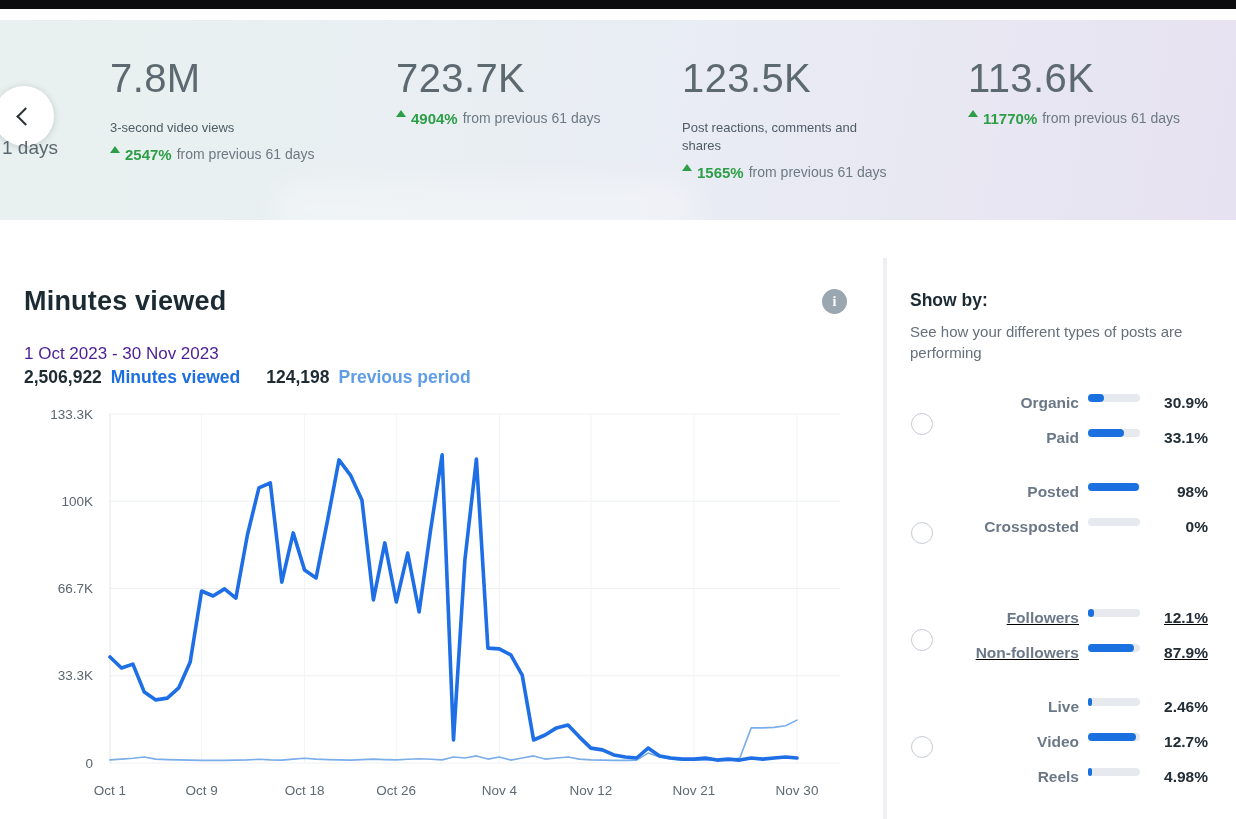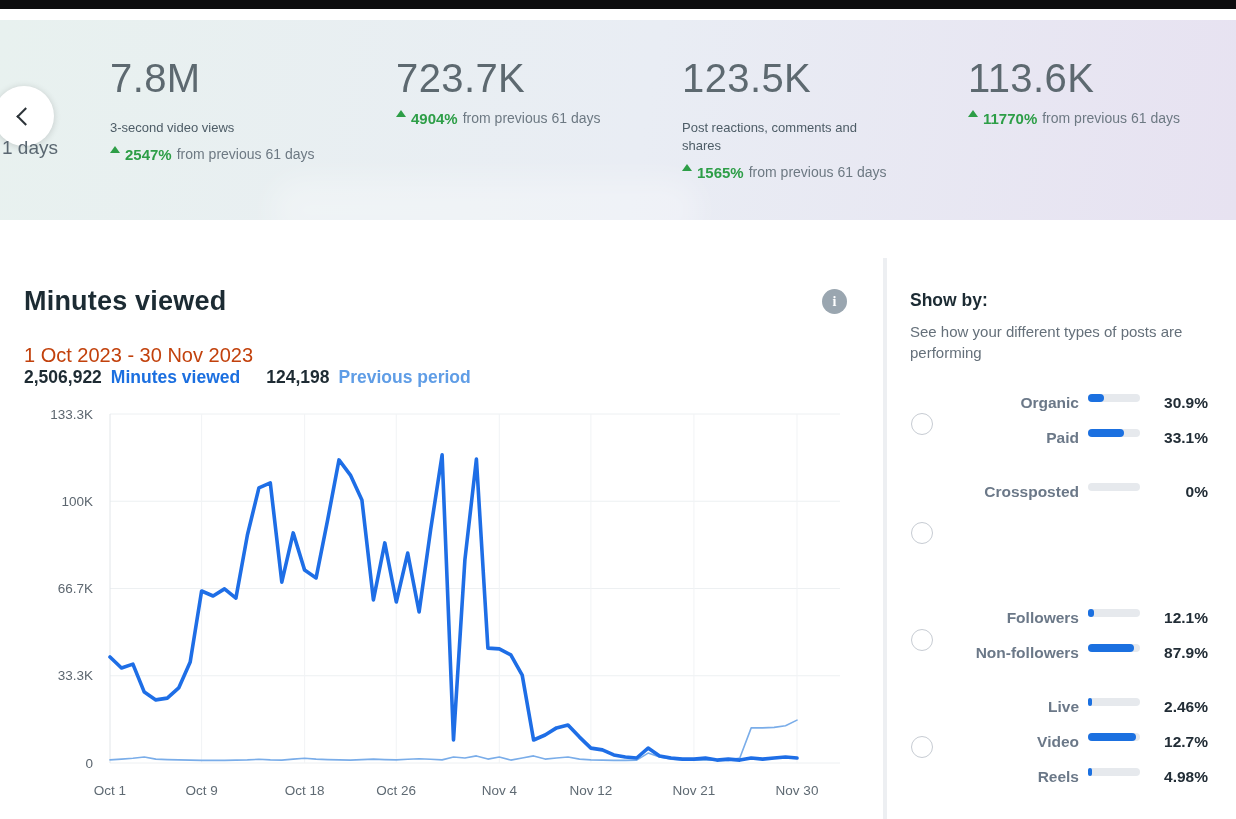--- a/index.html
+++ b/index.html
@@ -22,21 +22,21 @@
   .kpi-delta{margin-top:9px;font-size:14px;color:#6d7983;display:flex;align-items:flex-start;gap:5px;white-space:nowrap;}
   .tri{width:0;height:0;border-left:5px solid transparent;border-right:5px solid transparent;
        border-bottom:7px solid #2d9e47;flex:none;}
   .delta-pct{color:#2d9e47;font-weight:bold;font-size:15px;}
   .content{position:absolute;top:256px;left:0;right:0;bottom:0;background:#fff;border-radius:18px 18px 0 0;}
   .divider{position:absolute;left:883px;top:2px;bottom:0;width:4px;background:#edeff2;}
   .card-title{position:absolute;left:24px;top:30px;font-size:27px;font-weight:bold;color:#1c2b33;letter-spacing:.2px;}
   .info-btn{position:absolute;left:822px;top:33px;width:25px;height:25px;border-radius:50%;
         background:#9aa6b0;border:none;color:#fff;font-weight:bold;font-size:14px;line-height:25px;
         text-align:center;cursor:pointer;padding:0;font-family:"Liberation Serif",serif;}
-  .date-range{position:absolute;left:24px;top:88px;font-size:20px;color:#c2410c;}
+  .date-range{position:absolute;left:24px;top:88px;font-size:17px;color:#4c1d95;}
   .legend{position:absolute;left:24px;top:111px;display:flex;align-items:baseline;font-size:17.5px;font-weight:bold;justify-content:center;}
   .legend .val{color:#1e2b33;}
   .legend .lab{margin-left:9px;}
   .legend .c1{color:#1b6fe0;}
   .legend .c2{color:#5f9de6;}
   .legend .sp{width:26px;flex:none;}
   #chart{position:absolute;left:0;top:146px;}
   .showby-h{position:absolute;left:910px;top:34px;font-size:17.5px;font-weight:bold;color:#1c2b33;}
   .showby-d{position:absolute;left:910px;top:66px;width:282px;font-size:15px;color:#65707a;line-height:1.38;}
   .radio{position:absolute;left:911px;width:22px;height:22px;border-radius:50%;
@@ -158,29 +158,36 @@
         <span class="m-label">Paid</span>
         <span class="bar">
           <span class="fill" style="width: 69.1%; min-width: 4px;"></span>
         </span>
         <span class="m-pct">33.1%</span>
       </div>
     </div>
     <button class="radio" style="top: 266px;"></button>
     <div class="group" style="top: 227px;">
       <div class="srow">
+        <span class="m-label">Posted</span>
+        <span class="bar">
+          <span class="fill" style="width: 98%; min-width: 4px;"></span>
+        </span>
+        <span class="m-pct">98%</span>
+      </div>
+      <div class="srow">
         <span class="m-label">Crossposted</span>
         <span class="bar">
           <span class="fill" style="width: 0%;"></span>
         </span>
         <span class="m-pct">0%</span>
       </div>
     </div>
     <button class="radio" style="top: 373px;"></button>
-    <div class="group" style="top: 353px;">
+    <div class="group" style="top: 353px; text-decoration: underline;">
       <div class="srow">
         <span class="m-label">Followers</span>
         <span class="bar">
           <span class="fill" style="width: 12.1%; min-width: 4px;"></span>
         </span>
         <span class="m-pct">12.1%</span>
       </div>
       <div class="srow">
         <span class="m-label">Non-followers</span>
         <span class="bar">

